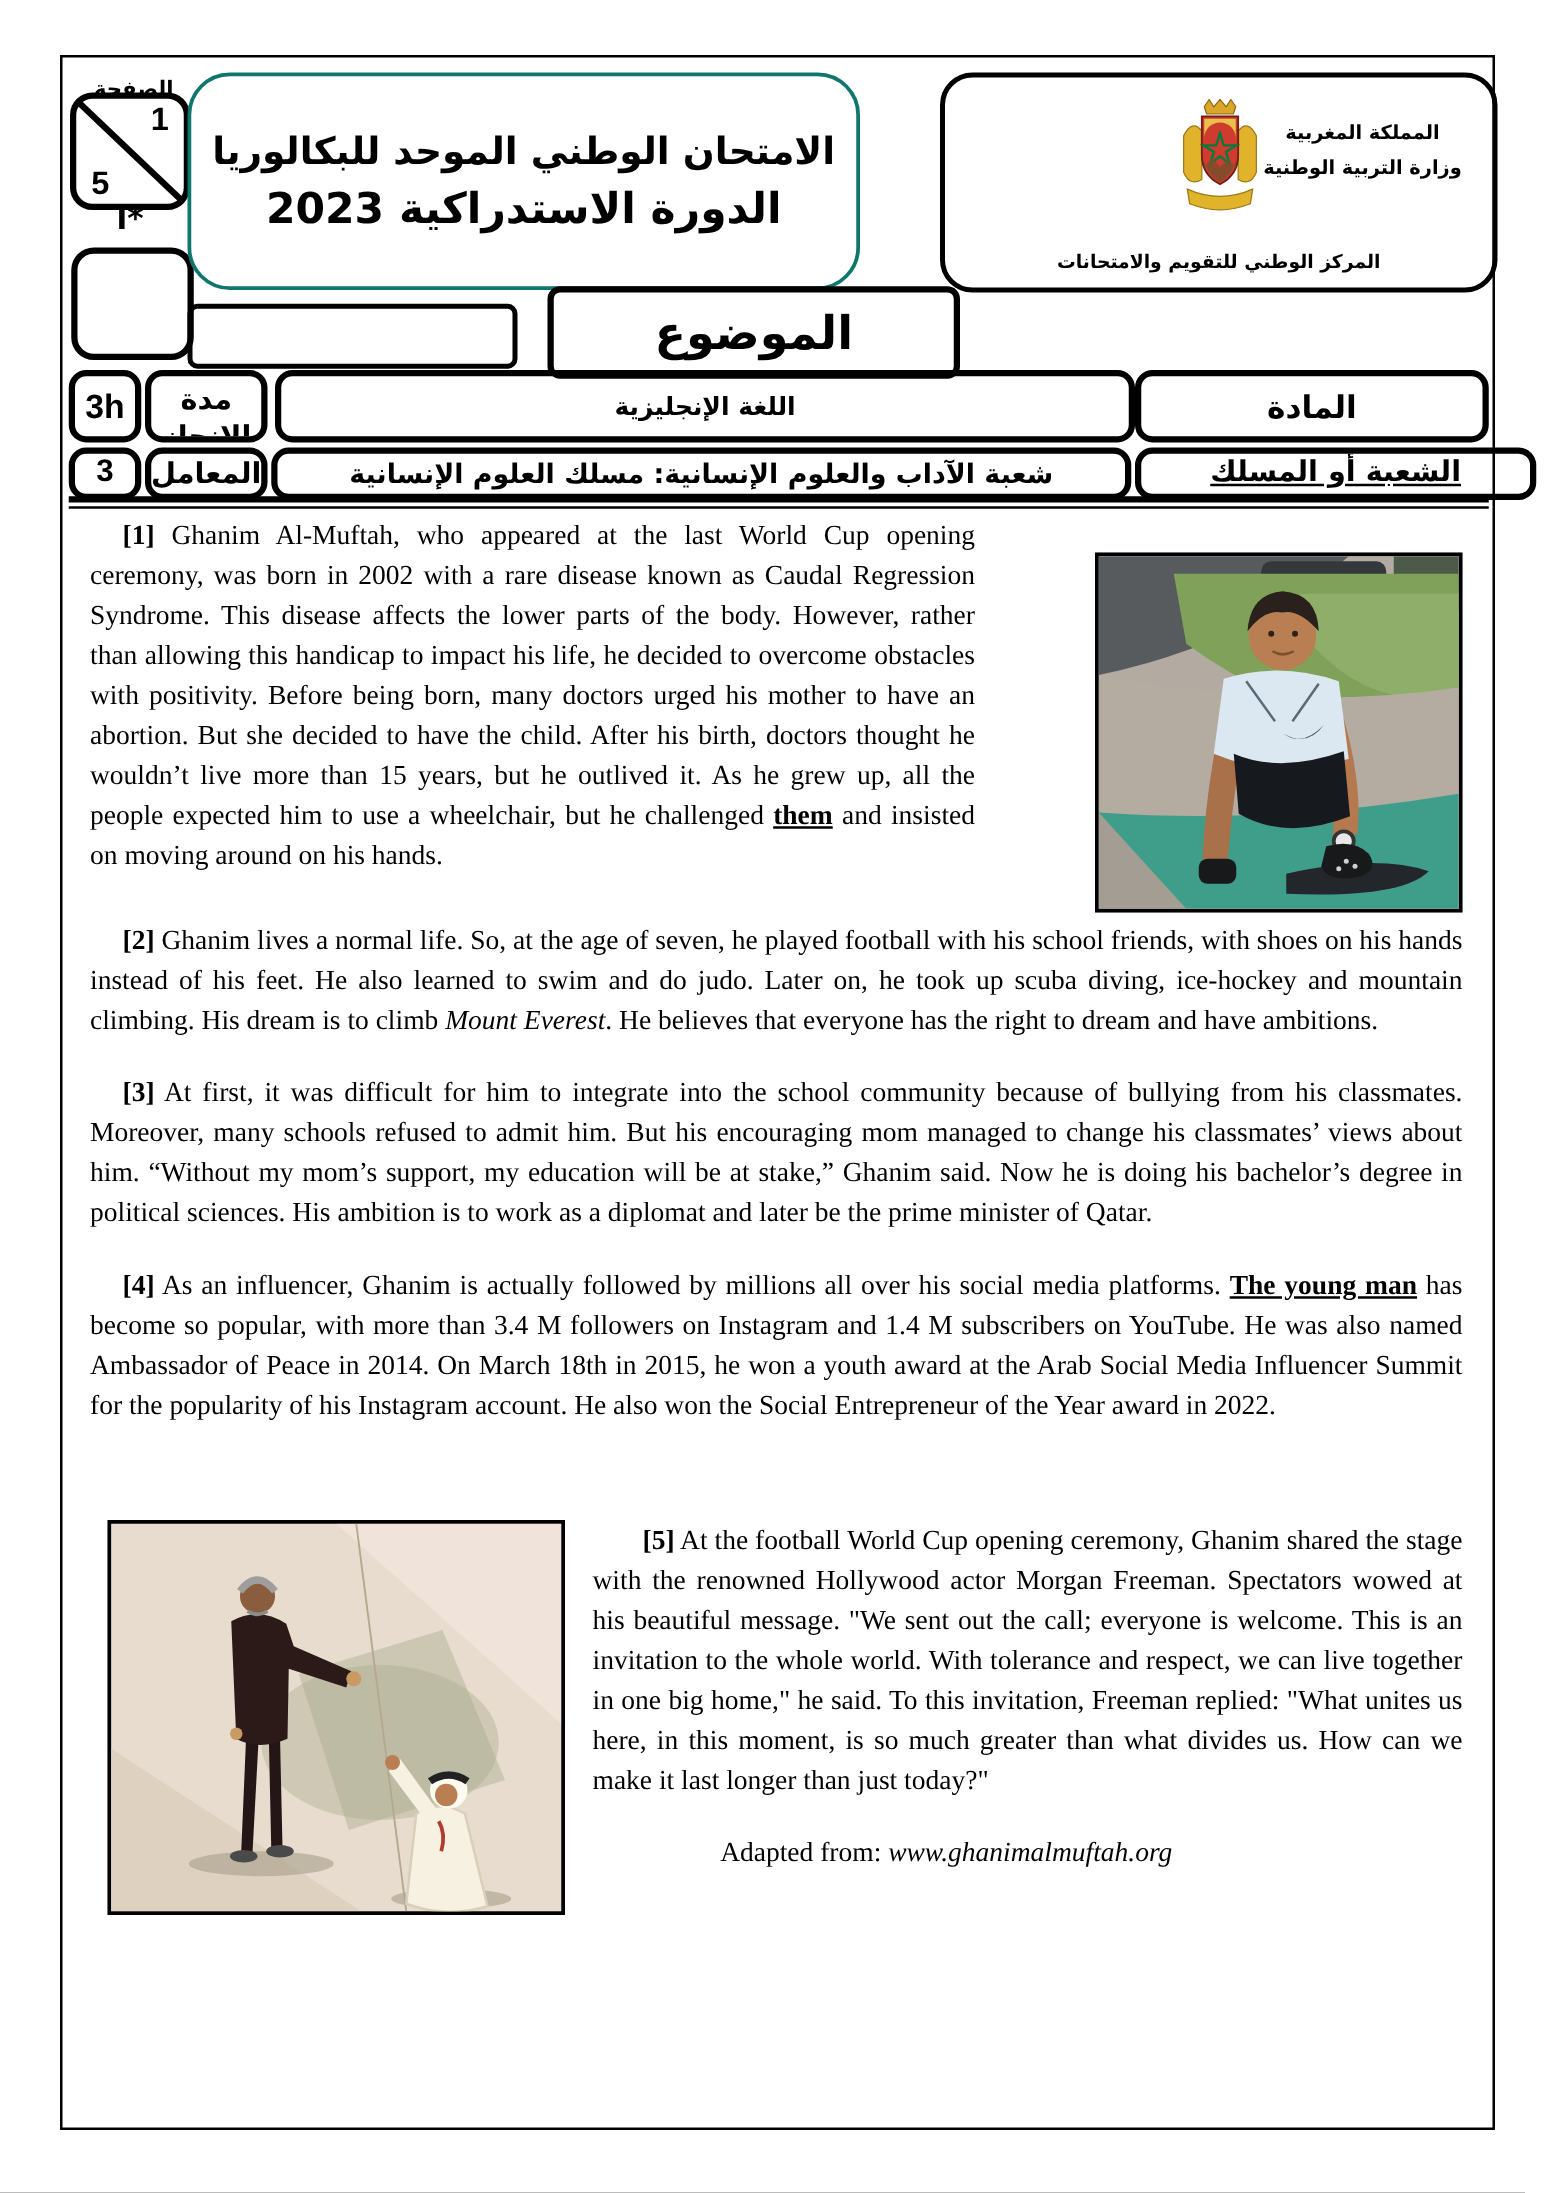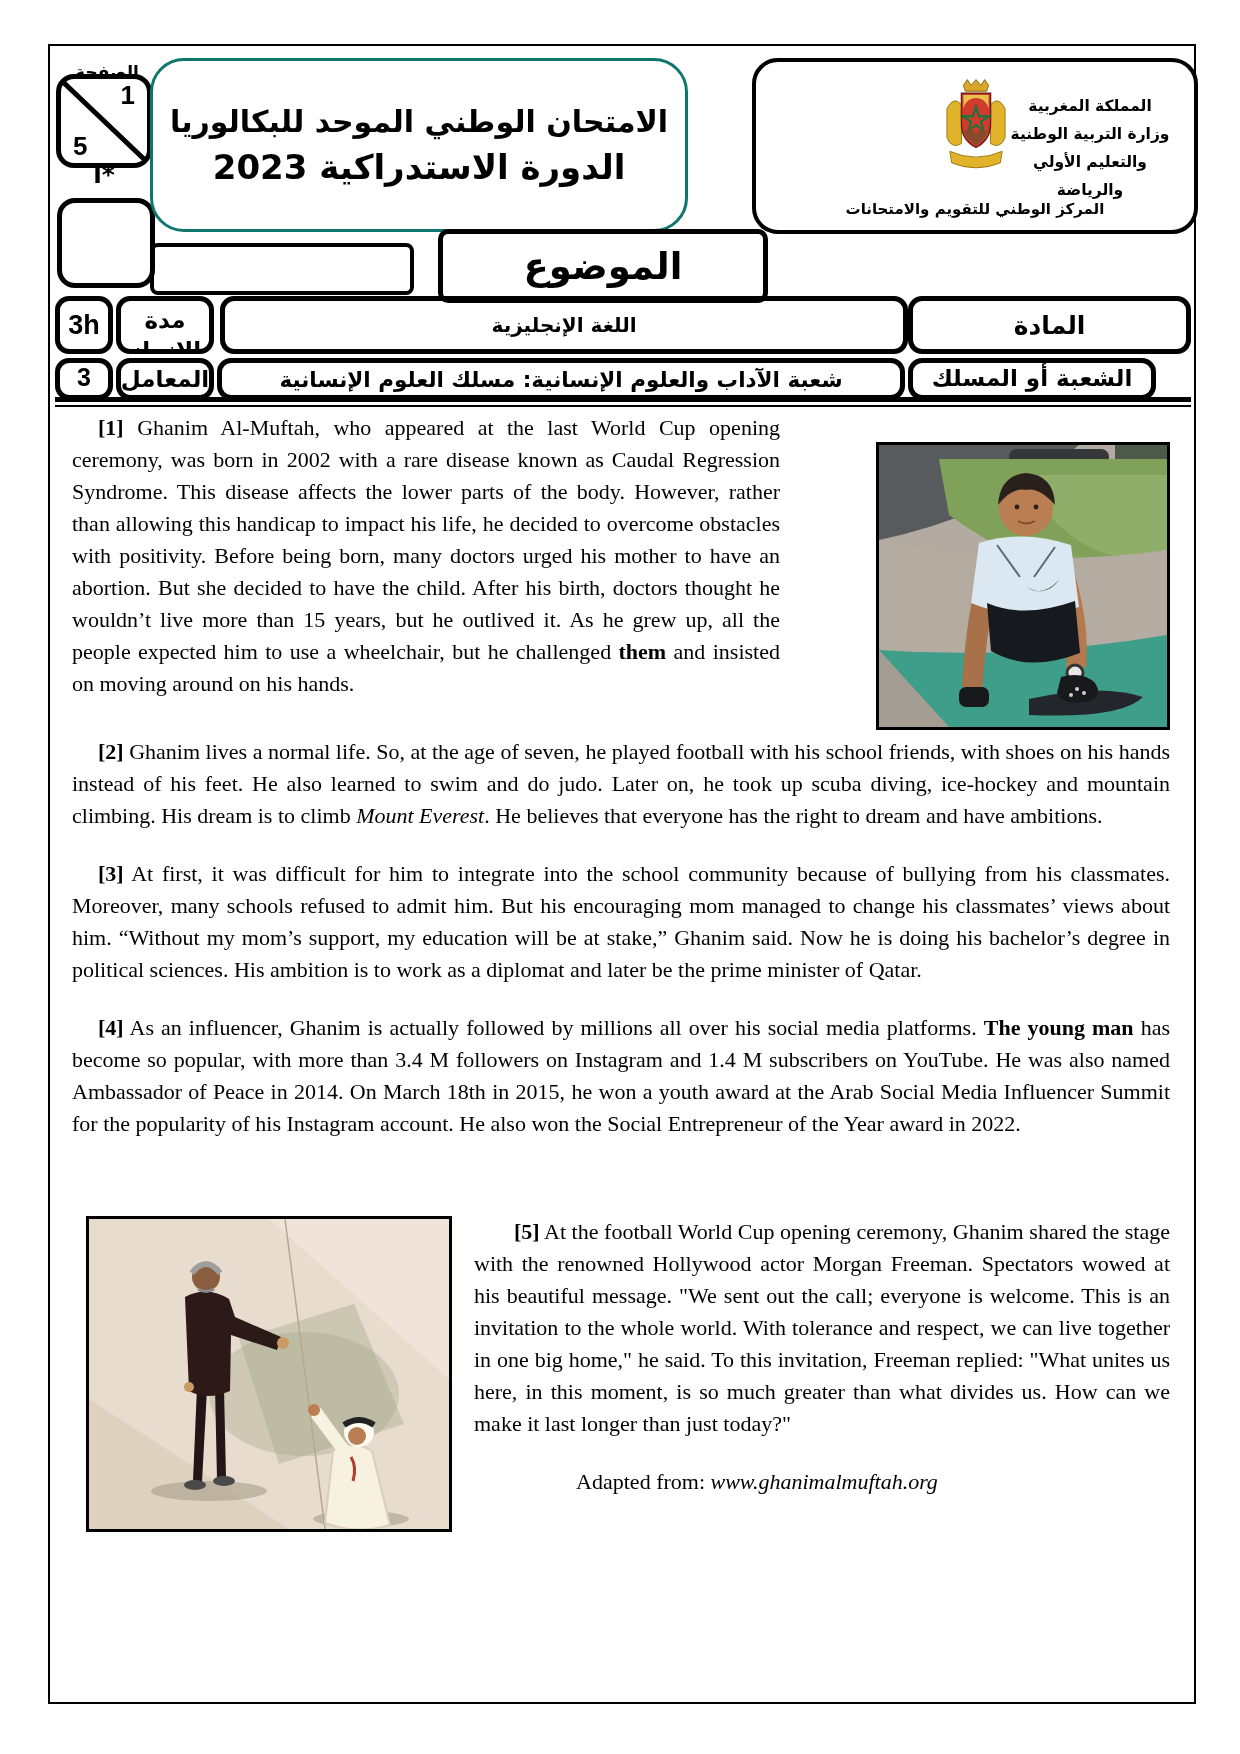--- a/index.html
+++ b/index.html
@@ -45,30 +45,30 @@
   .cell{position:absolute;border:5px solid #000;border-radius:14px;box-sizing:border-box;
         display:flex;align-items:center;justify-content:center;overflow:hidden;
         font-family:"DejaVu Sans",sans-serif;font-weight:700;direction:rtl;text-align:center;}
   .c-durval {left:55px; top:296px;width:58px;height:58px;font:700 27px "Liberation Sans",sans-serif;direction:ltr;}
   .c-durlbl {left:116px;top:296px;width:98px;height:58px;font-size:23px;line-height:30px;align-items:flex-start;padding-top:4px;}
   .c-subject{left:220px;top:296px;width:688px;height:58px;font-size:20px;}
   .c-sublbl {left:908px;top:296px;width:283px;height:58px;font-size:25px;}
   .c-coefval{left:55px; top:358px;width:58px;height:42px;font:700 25px "Liberation Sans",sans-serif;direction:ltr;align-items:flex-start;}
   .c-coeflbl{left:116px;top:358px;width:98px;height:42px;font-size:23px;align-items:flex-start;padding-top:3px;}
   .c-stream {left:217px;top:358px;width:688px;height:42px;font-size:21.5px;align-items:flex-start;padding-top:4px;}
-  .c-strlbl {left:908px;top:358px;width:248px;height:42px;font-size:23px;line-height:27px;align-items:flex-start;padding-top:2px;}
+  .c-strlbl {left:908px;top:358px;width:321px;height:42px;font-size:23px;line-height:27px;align-items:flex-start;padding-top:2px;text-decoration:underline;}
 
   .rule-a{left:55px;top:397px;width:1136px;height:5px;background:#000;}
   .rule-b{left:55px;top:405px;width:1136px;height:2px;background:#000;}
 
   
   .bodytext{left:72px;top:412px;width:1098px;font-size:22px;line-height:32px;text-align:justify;}
   .bodytext p{margin:0 0 26px 0;text-indent:26px;}
   .pnum{font-weight:700;}
-  .bu{font-weight:700;}
+  .bu{font-weight:700;text-decoration:underline;}
   .it{font-style:italic;}
   .photo{border:3px solid #000;background:#ccc;}
   .photo1{float:right;width:288px;height:282px;margin:30px 0 6px 96px;}
   .p2{clear:both;}
   .p5block{margin-top:76px;}
   .photo2{float:left;width:360px;height:310px;margin:0 22px 8px 14px;}
   .p5{text-indent:40px !important;}
   .source{margin-top:14px;text-align:center;padding-right:130px;font-size:22px;}
   .clr{clear:both;}
 </style>
@@ -101,21 +101,20 @@
       <path d="M63,32 Q56,18 48,28 L48,68 Q58,74 63,62 Z" fill="#e0b32b" stroke="#9a7a15" stroke-width="1"></path>
       <path d="M18,16 H48 V48 Q48,64 33,72 Q18,64 18,48 Z" fill="#cf3b2f" stroke="#701d13" stroke-width="1.5"></path>
       <path d="M20,34 A13,13 0 0 1 46,34 L46,18 H20 Z" fill="#e8c04a"></path>
       <path d="M33,34 L36.5,45 H48 L38.5,51 L42,62 L33,55 L24,62 L27.5,51 L18,45 H29.5 Z" transform="translate(0,-6) scale(0.9) translate(3.6,6)" fill="none" stroke="#0a7a3c" stroke-width="2.2"></path>
       <path d="M20,58 L27,50 L33,58 L39,52 L46,58 L46,48 Q46,62 33,70 Q20,62 20,50 Z" fill="#7a4f2a" opacity="0.85"></path>
       <path d="M6,76 Q33,88 60,76 L58,88 Q33,98 8,88 Z" fill="#e0b32b" stroke="#9a7a15" stroke-width="1"></path>
     </svg>
     <div class="arab">
       <div>المملكة المغربية</div>
       <div>وزارة التربية الوطنية</div>
-      <div>والتعليم الأولي والرياضة</div>
     </div>
     <div class="centername">المركز الوطني للتقويم والامتحانات</div>
   </div>
 
   <div class="abs emptyboxB"></div>
   <div class="abs subjectbox">الموضوع</div>
 
   <div class="cell c-durval">3h</div>
   <div class="cell c-durlbl">مدة الإنجاز</div>
   <div class="cell c-subject">اللغة الإنجليزية</div>

